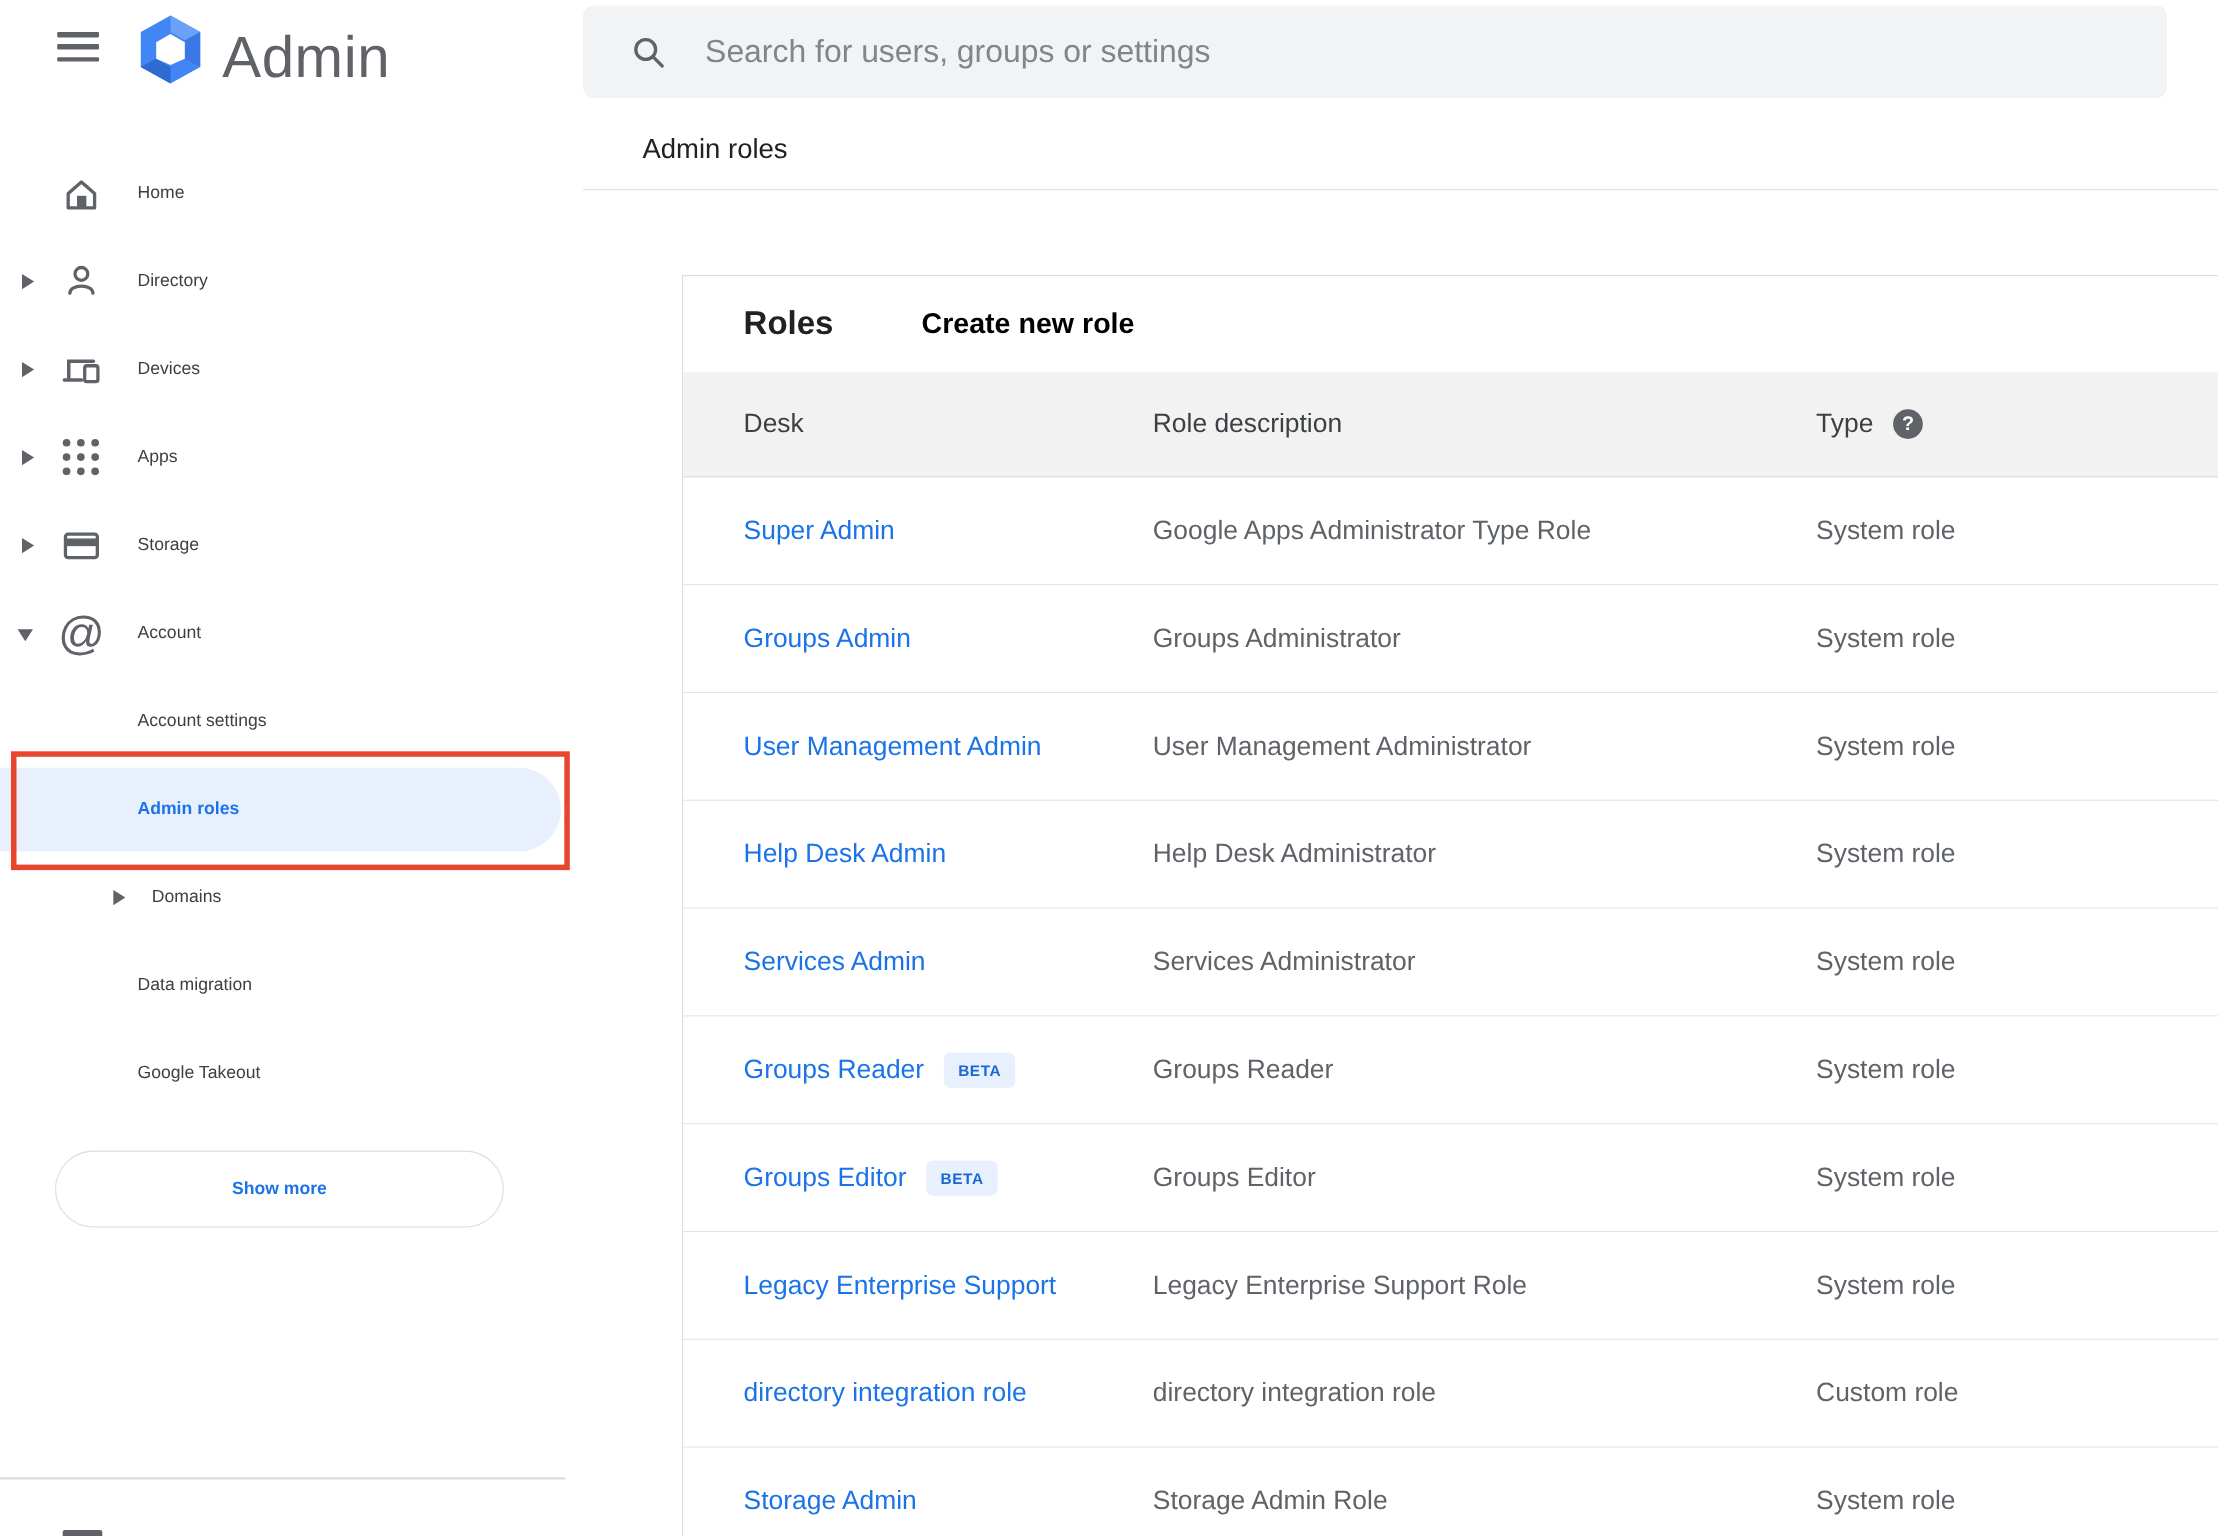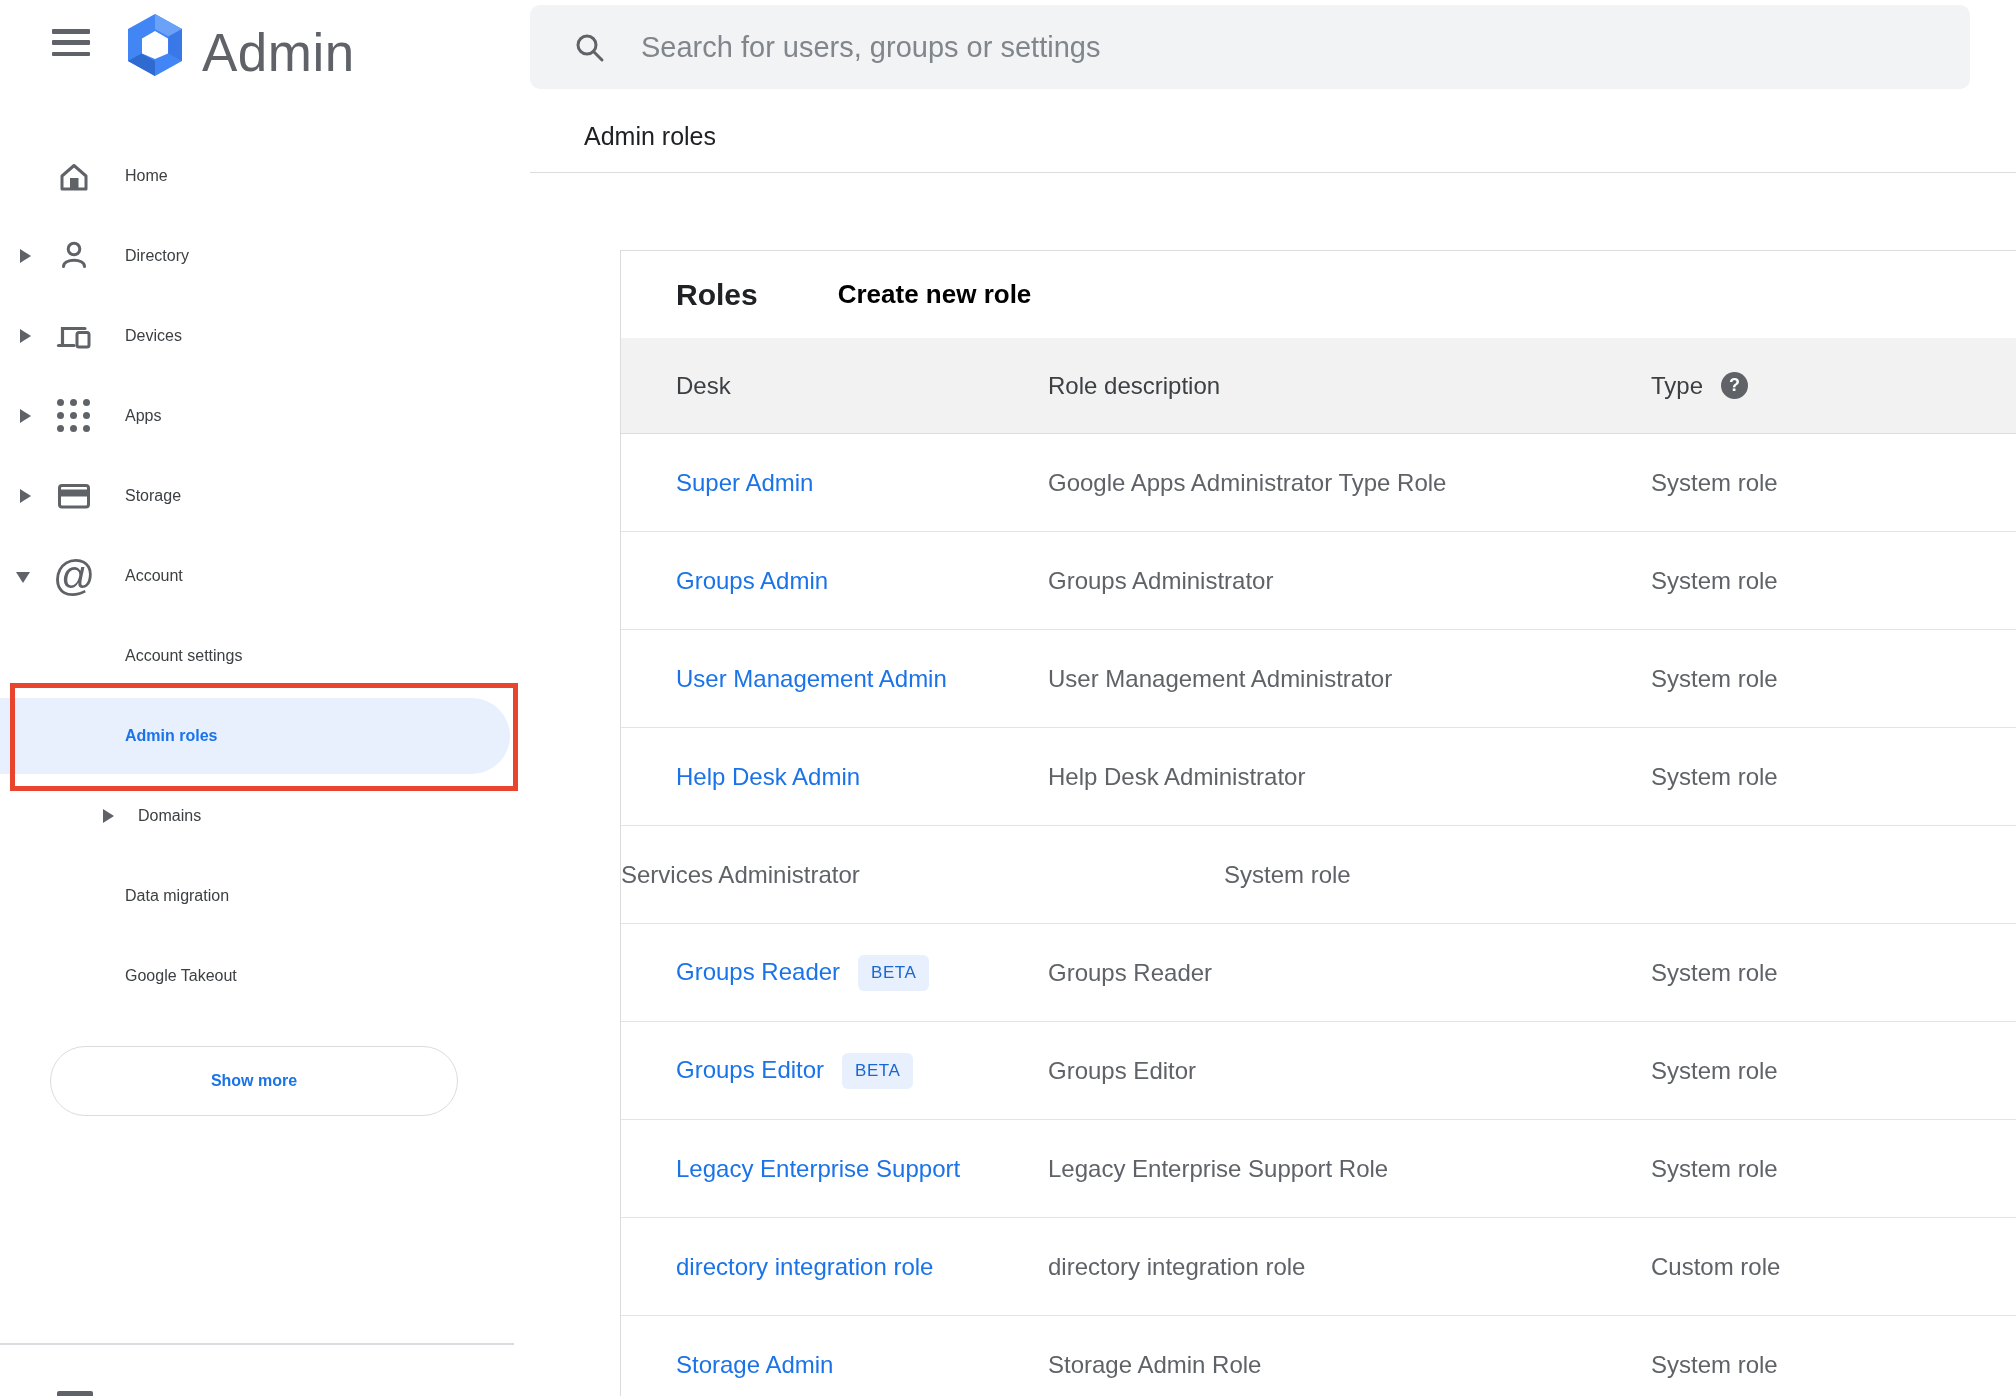--- a/index.html
+++ b/index.html
@@ -70,21 +70,21 @@
   .c2 { flex:0 0 603px; }
   .c3 { flex:1; display:flex; align-items:center; }
   #thead .hlabel { font-size:24px; color:#3c4043; }
   #type-help { width:27px; height:27px; border-radius:50%; background:#5f6368; color:#fff;
     font-size:18px; font-weight:bold; display:flex; align-items:center; justify-content:center;
     margin-left:18px; cursor:pointer; }
 
   .trow { height:98px; border-bottom:1px solid #e4e4e4; }
   .role-link { font-size:24px; color:#1a73e8; text-decoration:none; cursor:pointer; white-space:nowrap; }
   .beta-badge { display:inline-block; margin-left:18px; background:#e8f0fe; color:#1967d2;
-    font-size:17px; font-weight:normal; letter-spacing:0.5px; padding:8px 13px; border-radius:6px;
+    font-size:14px; font-weight:bold; letter-spacing:0.5px; padding:8px 13px; border-radius:6px;
     vertical-align:2px; }
   .desc, .rtype { font-size:24px; color:#5f6368; }
 </style>
 </head>
 <body>
 
 <div class="abs" id="hamburger">
   <span></span>
     <span></span>
     <span></span>
@@ -228,20 +228,21 @@
         <div class="c1"><a class="role-link">User Management Admin</a></div>
         <div class="c2 desc">User Management Administrator</div>
         <div class="c3 rtype">System role</div>
       </div>
       <div class="trow">
         <div class="c1"><a class="role-link">Help Desk Admin</a></div>
         <div class="c2 desc">Help Desk Administrator</div>
         <div class="c3 rtype">System role</div>
       </div>
       <div class="trow">
+        <div class="c1"><a class="role-link">Services Admin</a></div>
         <div class="c2 desc">Services Administrator</div>
         <div class="c3 rtype">System role</div>
       </div>
       <div class="trow">
         <div class="c1"><a class="role-link">Groups Reader</a><span class="beta-badge">BETA</span></div>
         <div class="c2 desc">Groups Reader</div>
         <div class="c3 rtype">System role</div>
       </div>
       <div class="trow">
         <div class="c1"><a class="role-link">Groups Editor</a><span class="beta-badge">BETA</span></div>

